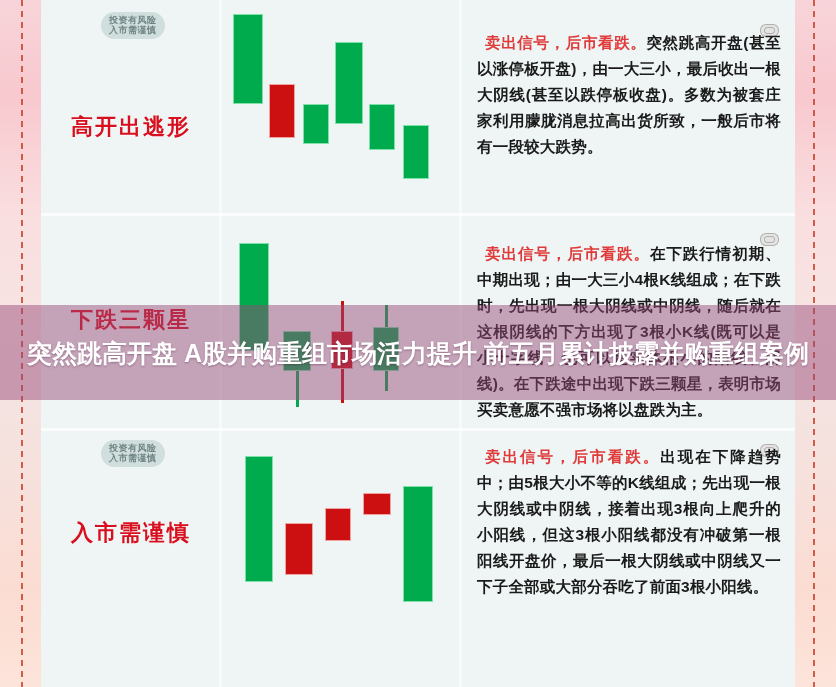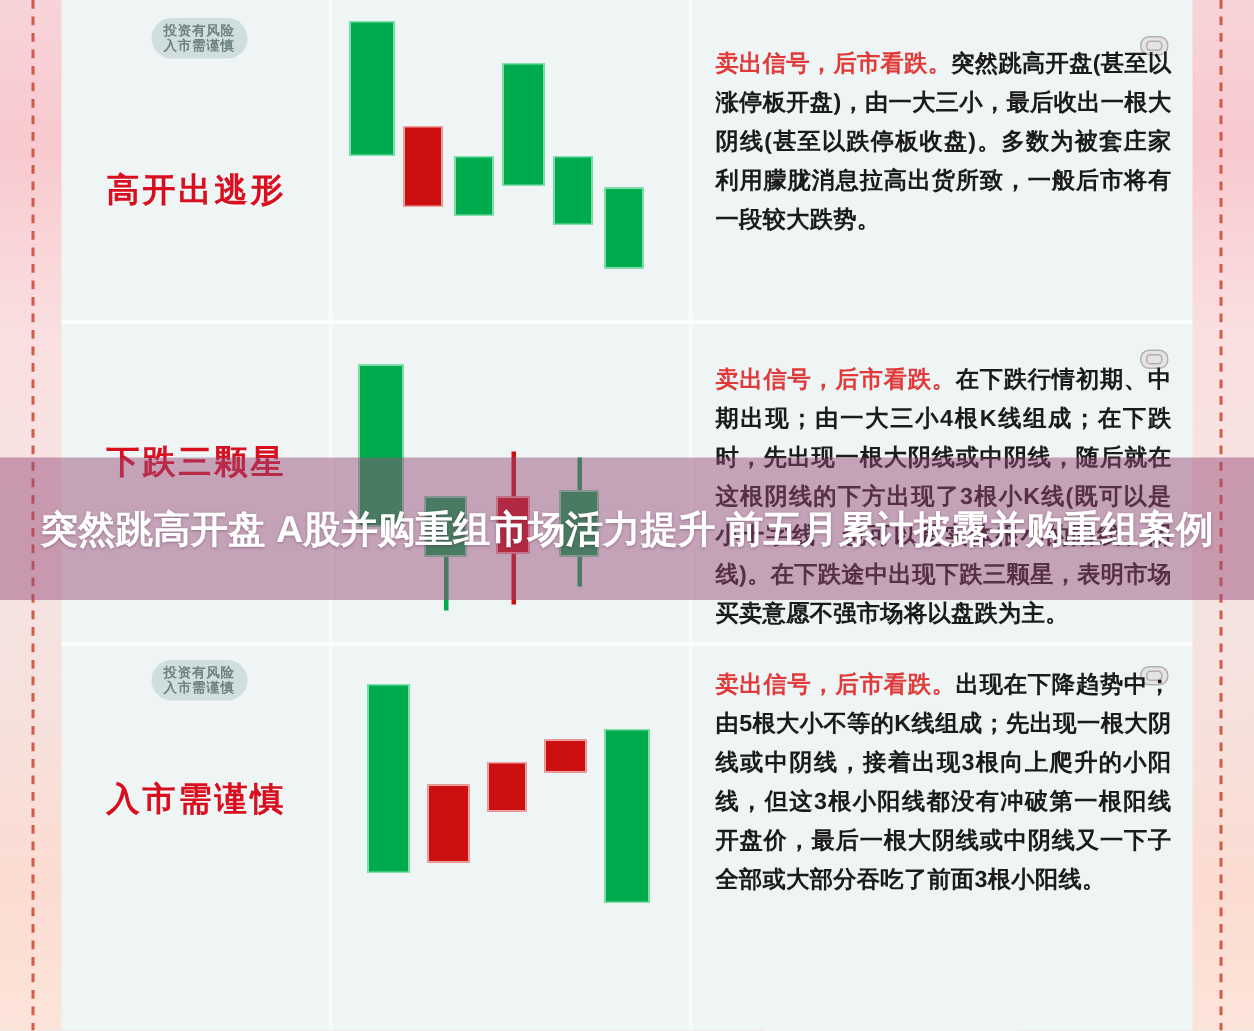--- a/index.html
+++ b/index.html
@@ -69,21 +69,21 @@
   .wick.up{background:#00ab4e;}
   .wick.down{background:#cc1012;}
 
   
   .ptext{
     position:absolute;left:16px;right:14px;
     color:#1b1b1b;font-weight:700;
     font-size:15.5px;line-height:26px;
     letter-spacing:.2px;text-align:justify;
   }
-  .ptext .hl{color:#e03a3a;}
+  .ptext .hl{color:#e03a3a;margin-left:8px;}
   .badge{
     position:absolute;right:16px;
     width:17px;height:11px;border-radius:6px;
     border:1.5px solid rgba(120,110,108,.45);
     background:rgba(205,198,196,.35);
   }
   .badge:after{
     content:"";position:absolute;left:3px;top:2px;
     width:9px;height:5px;border-radius:3px;
     border:1.5px solid rgba(120,110,108,.45);
@@ -139,21 +139,21 @@
       <div class="cell-text">
         <div class="badge" style="top:24px"></div>
         <div class="ptext" style="top:30px">
           <span class="hl">卖出信号，后市看跌。</span><span>突然跳高开盘(甚至以涨停板开盘)，由一大三小，最后收出一根大阴线(甚至以跌停板收盘)。多数为被套庄家利用朦胧消息拉高出货所致，一般后市将有一段较大跌势。</span>
         </div>
       </div>
     </div>
 
     <div class="row" style="top:213px;height:215px">
       <div class="cell-label">
-        <div class="pname" style="top:80px">下跌三颗星</div>
+        <div class="pname" style="top:92px">下跌三颗星</div>
       </div>
 
       <div class="cell-chart">
         <div class="chart" id="chart1">
             <div class="candle up" style="left: 18px; top: 30px; width: 30px; height: 108px;"></div>
             <div class="wick up" style="left: 74.5px; top: 158px; height: 36px;"></div>
             <div class="candle up" style="left: 62px; top: 118px; width: 28px; height: 40px;"></div>
             <div class="wick down" style="left: 119.5px; top: 88px; height: 30px;"></div>
             <div class="wick down" style="left: 119.5px; top: 156px; height: 34px;"></div>
             <div class="candle down" style="left: 110px; top: 118px; width: 22px; height: 38px;"></div>

